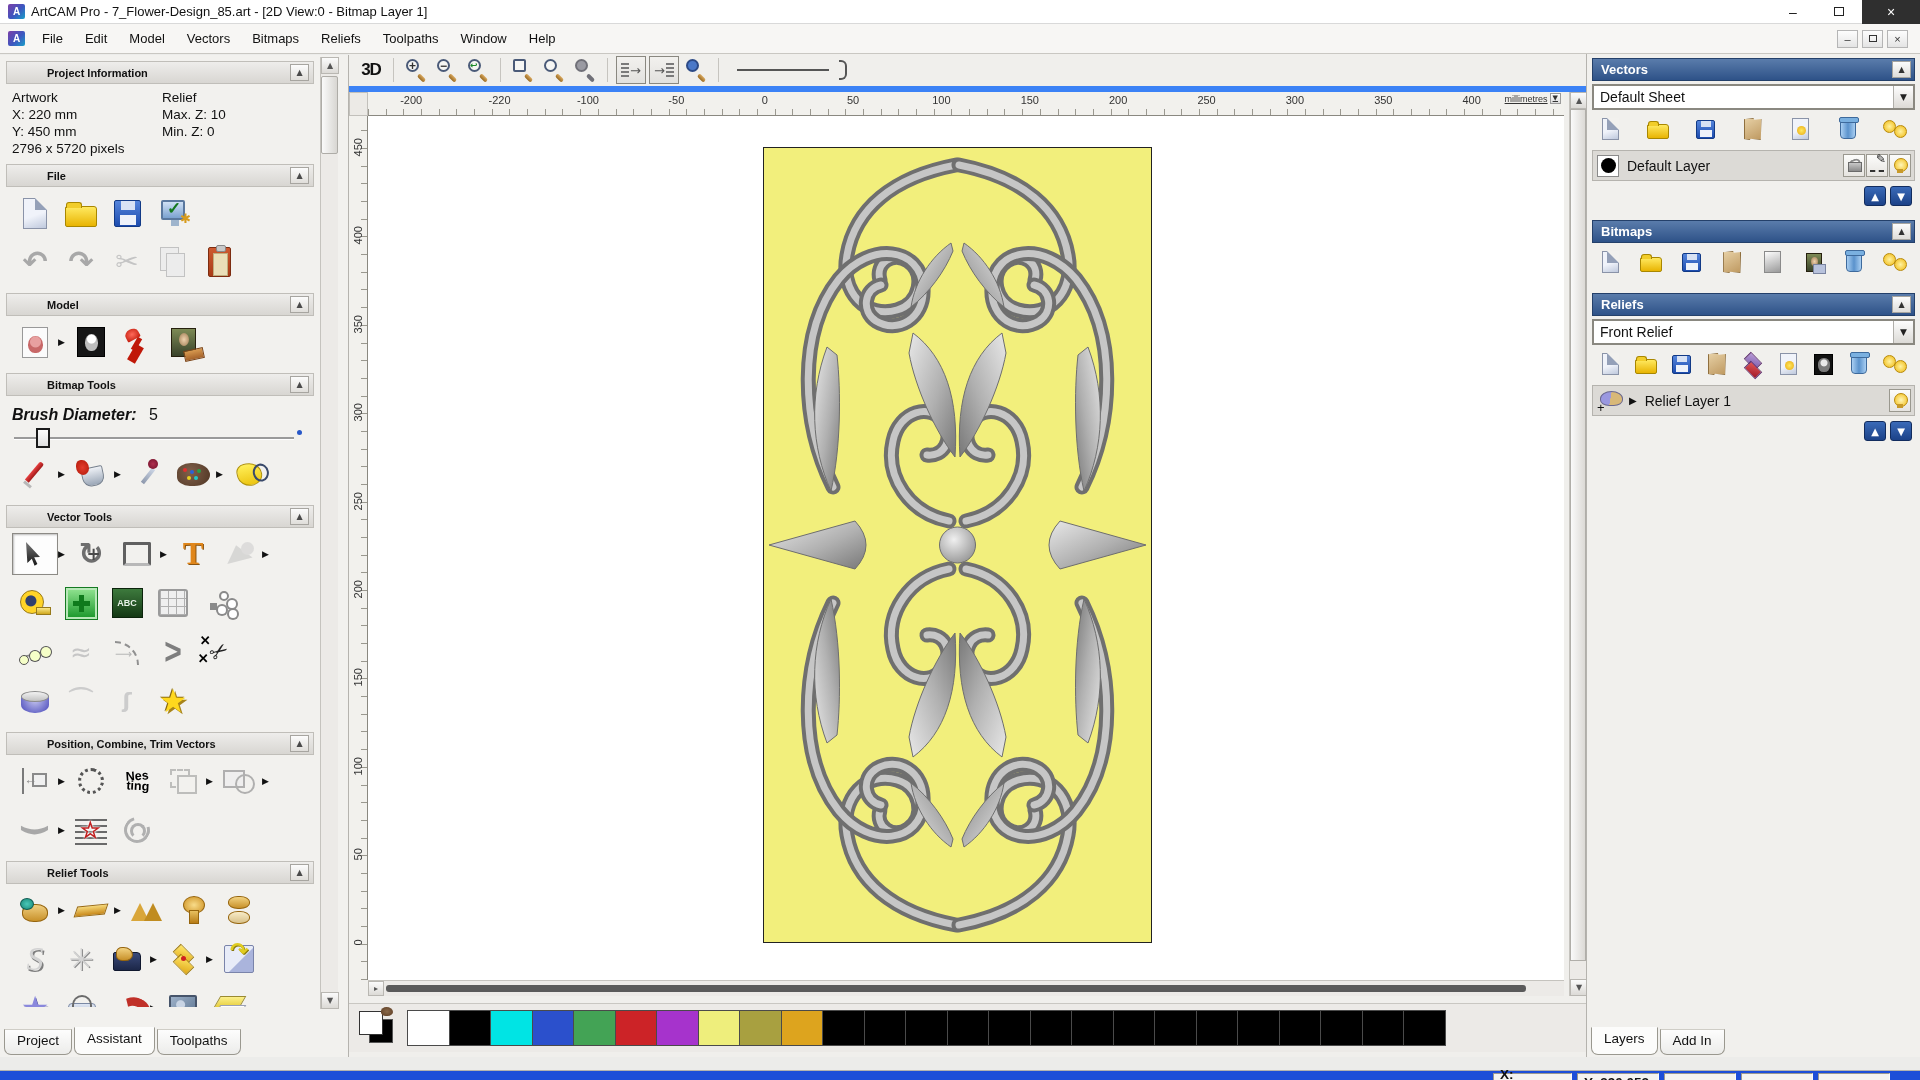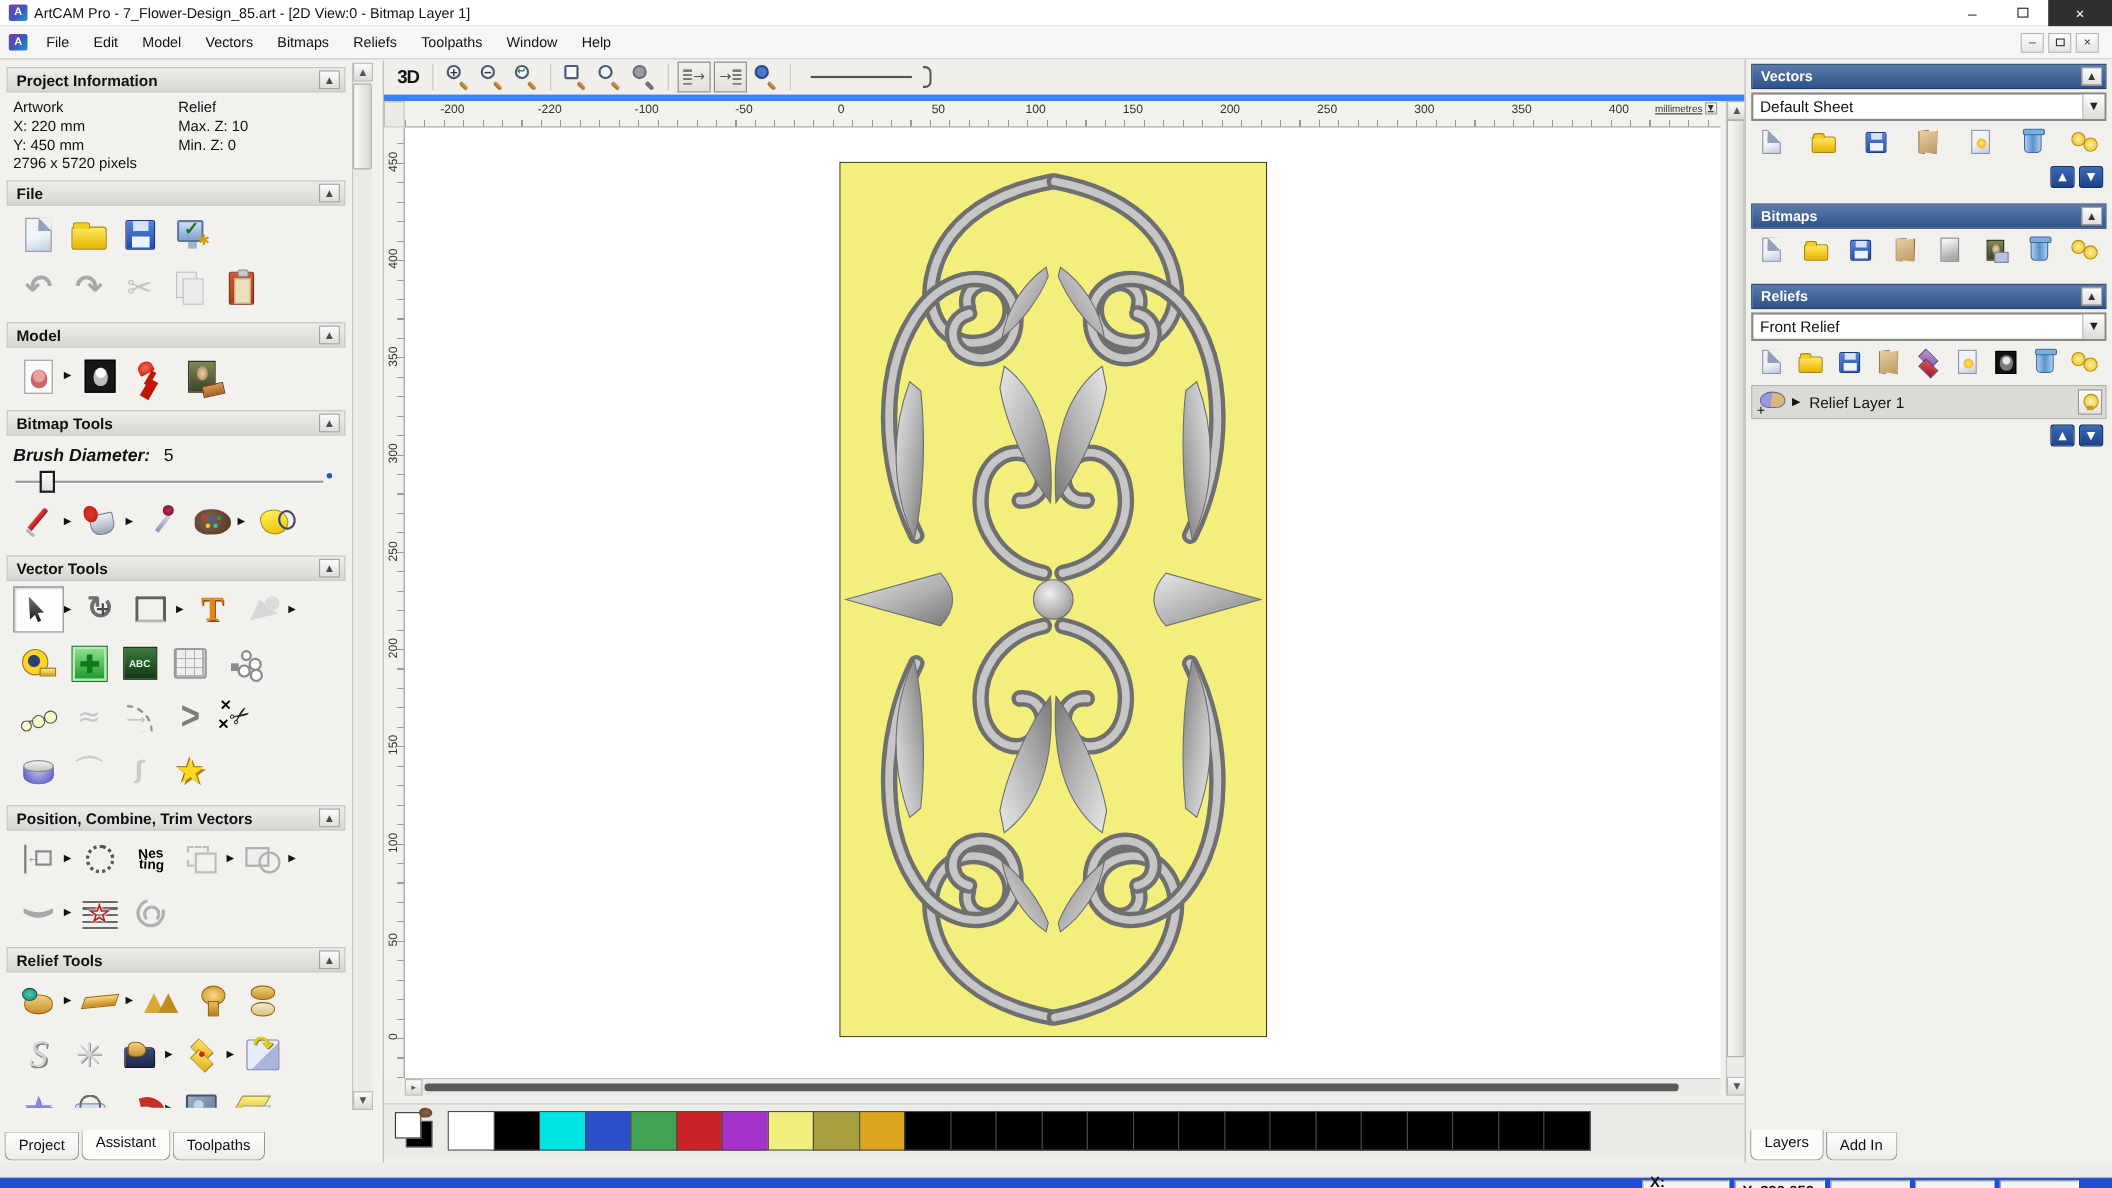--- a/index.html
+++ b/index.html
@@ -23,21 +23,21 @@
 
   
   #leftpanel { position:absolute; left:0; top:55px; width:349px; height:1002px; background:#f2f1ee; border-right:1px solid #b5b3ae; }
   #lp-scroll { position:absolute; right:10px; top:2px; width:18px; height:952px; background:#eceae7; border-left:1px solid #c5c3be; }
   .sb-arrow { width:18px; height:17px; background:linear-gradient(#fbfbfb,#dcdad6); border:1px solid #b9b7b2; color:#555; font-size:8px; display:flex; align-items:center; justify-content:center; }
   #lp-scroll .sb-arrow.dn { position:absolute; bottom:0; }
   #lp-thumb { position:absolute; top:19px; left:0; width:17px; height:78px; background:linear-gradient(90deg,#fafafa,#d8d6d2); border:1px solid #aeaca7; border-radius:2px; }
   #lp-content { position:absolute; left:0; top:0; width:320px; height:952px; overflow:hidden; }
 
   .sec-hdr { margin:6px 6px 2px 6px; height:23px; background:linear-gradient(#eeedeb,#d8d6d2); border:1px solid #c0beb9; display:flex; align-items:center; padding:0 4px 0 8px; }
-  .sec-hdr b { font-size:14px; }
+  .sec-hdr b { font-size:11px;margin-left:32px; }
   .roll-btn { margin-left:auto; width:19px; height:17px; border:1px solid #a7a5a0; background:linear-gradient(#fcfcfc,#e0deda); color:#4a4a4a; font-size:8px; display:flex; align-items:center; justify-content:center; }
 
   #proj-info { padding:4px 10px 2px 12px; display:grid; grid-template-columns:150px 1fr; row-gap:2px; font-size:13.5px; }
   #proj-info .hd { font-weight:normal; }
   #proj-info .full { grid-column:1 / 3; }
 
   .tl { display:flex; align-items:center; padding:3px 0 4px 12px; }
   .tool { width:46px; height:42px; display:flex; align-items:center; justify-content:center; position:relative; flex:0 0 auto; }
   .tool.sel { background:#fdfdfd; border:1px solid #8c8a85; box-shadow:inset 1px 1px 2px #bbb; }
   .fly { width:10px; font-size:9px; color:#111; flex:0 0 auto; font-family:"DejaVu Sans",sans-serif; }
@@ -860,20 +860,37 @@
     <span class="tool">
         <span class="blbpg"></span>
       </span>
     <span class="tool">
         <span class="trash"></span>
       </span>
     <span class="tool">
         <span class="blbs"></span>
       </span>
   </div>
+  <div class="layer-row">
+    <span class="circ-swatch">
+        <i></i>
+      </span>
+    <span class="name">Default Layer</span>
+    <span class="lr-btns">
+      <span class="lr-btn">
+          <span class="lock"></span>
+        </span>
+      <span class="lr-btn">
+          <span class="snapi"></span>
+        </span>
+      <span class="lr-btn">
+          <span class="blb"></span>
+        </span>
+    </span>
+  </div>
   <div class="updown">
     <span class="ud-btn">▲</span>
     <span class="ud-btn">▼</span>
   </div>
 
   <div class="rp-hdr" style="margin-top:14px">
     <span>Bitmaps</span>
     <span class="roll-btn g">▲</span>
   </div>
   <div class="rp-tools s">

